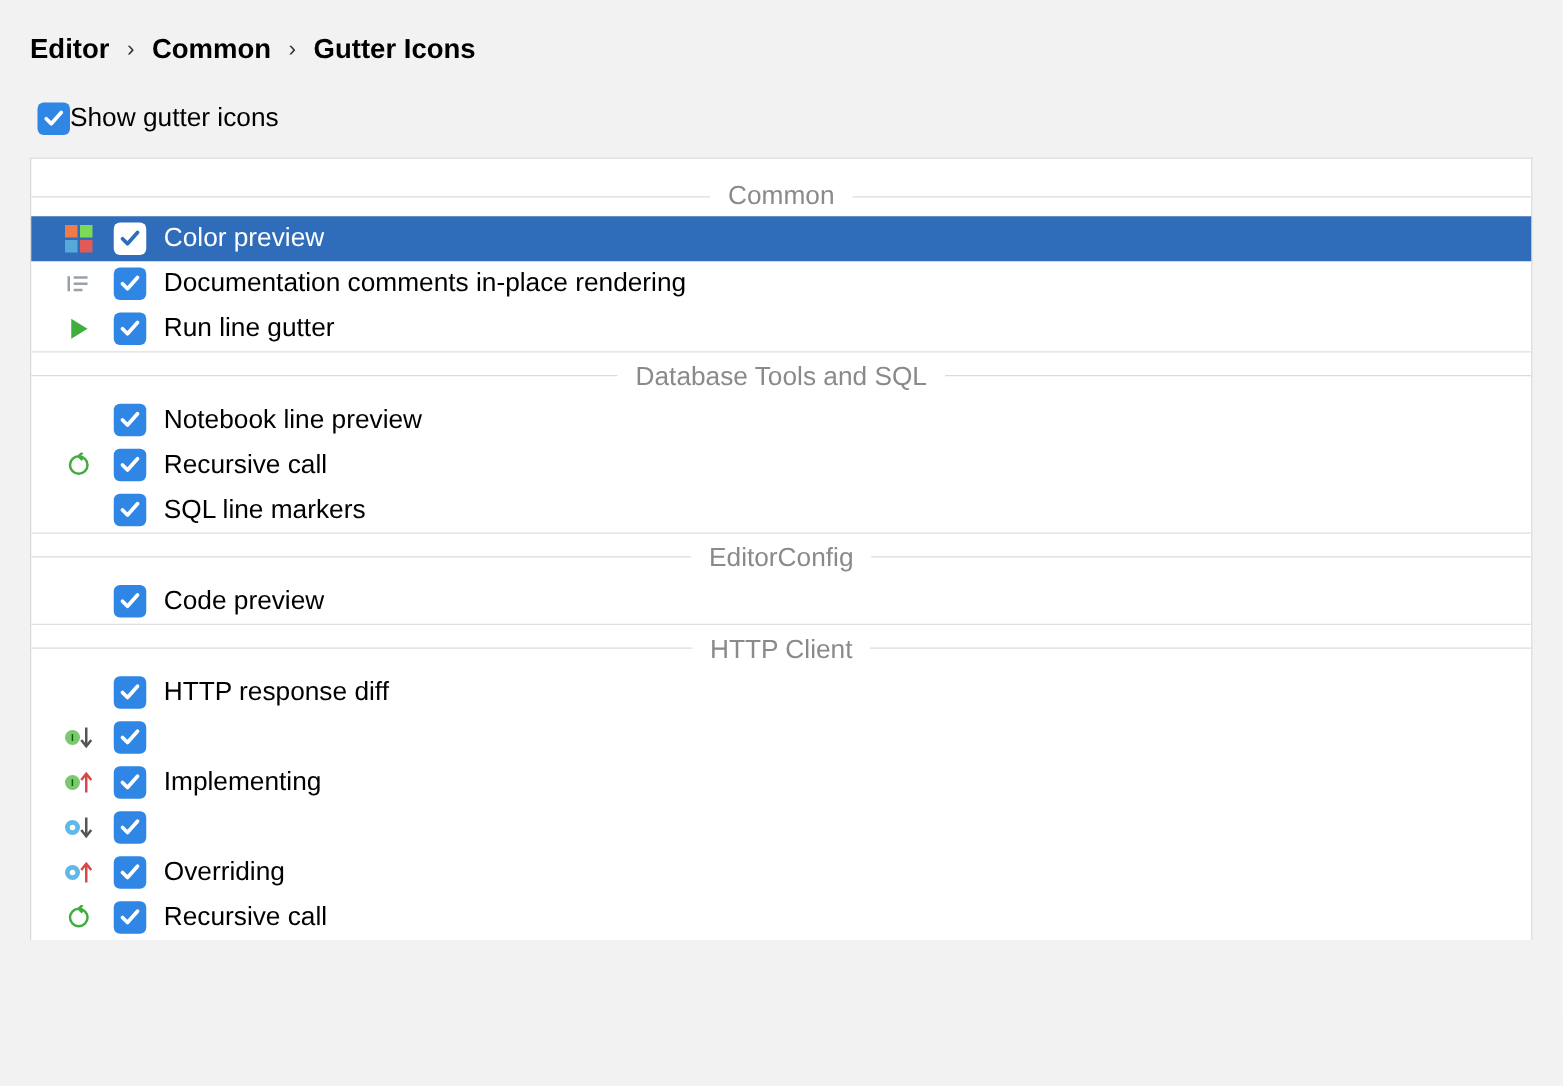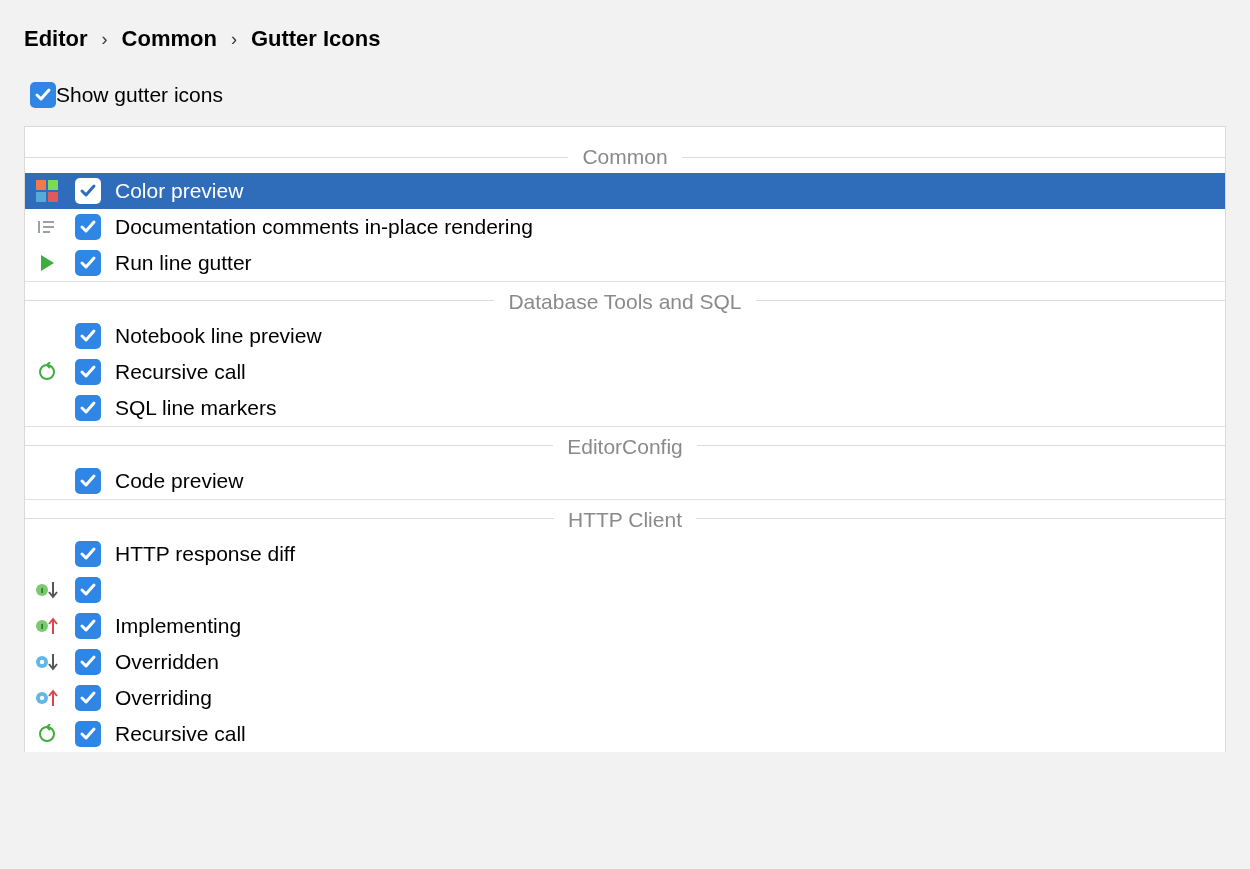--- a/index.html
+++ b/index.html
@@ -75,21 +75,21 @@
     position: absolute;
     left: 0; right: 0;
     top: 50%;
     height: 1px;
     background: #dcdcdc;
   }
   .group-header:first-child .line { top: calc(50% + 7px); }
   .row {
     display: flex;
     align-items: center;
-    padding: 5px 8px 5px 8px;
+    padding: 5px 8px 5px 24px;
     gap: 14px;
     font-size: 21px;
   }
   .row.selected {
     background: #2f6dba;
     color: #fff;
   }
   .row.selected .checkbox {
     background: #fff;
   }
@@ -283,21 +283,20 @@
         <circle cx="7" cy="10" r="2.2" fill="#fff"></circle>
         <line x1="18" y1="2" x2="18" y2="16" stroke="#555" stroke-width="2"></line>
         <path d="M14 12 L18 17 L22 12" stroke="#555" stroke-width="2" fill="none"></path>
       </svg>
         </span>
         <span class="checkbox">
           <svg width="18" height="18" viewBox="0 0 18 18">
             <path d="M3 9 L7 13 L15 4" stroke="#fff" stroke-width="3" fill="none" stroke-linecap="round" stroke-linejoin="round"></path>
           </svg>
         </span>
-        <span class="rowlabel">Overridden</span>
       </div>
       <div class="row">
         <span class="iconcell">
           <svg width="24" height="20" viewBox="0 0 24 20">
         <circle cx="7" cy="10" r="6" fill="#5fb8e8"></circle>
         <circle cx="7" cy="10" r="2.2" fill="#fff"></circle>
         <line x1="18" y1="18" x2="18" y2="4" stroke="#d94848" stroke-width="2"></line>
         <path d="M14 8 L18 3 L22 8" stroke="#d94848" stroke-width="2" fill="none"></path>
       </svg>
         </span>

